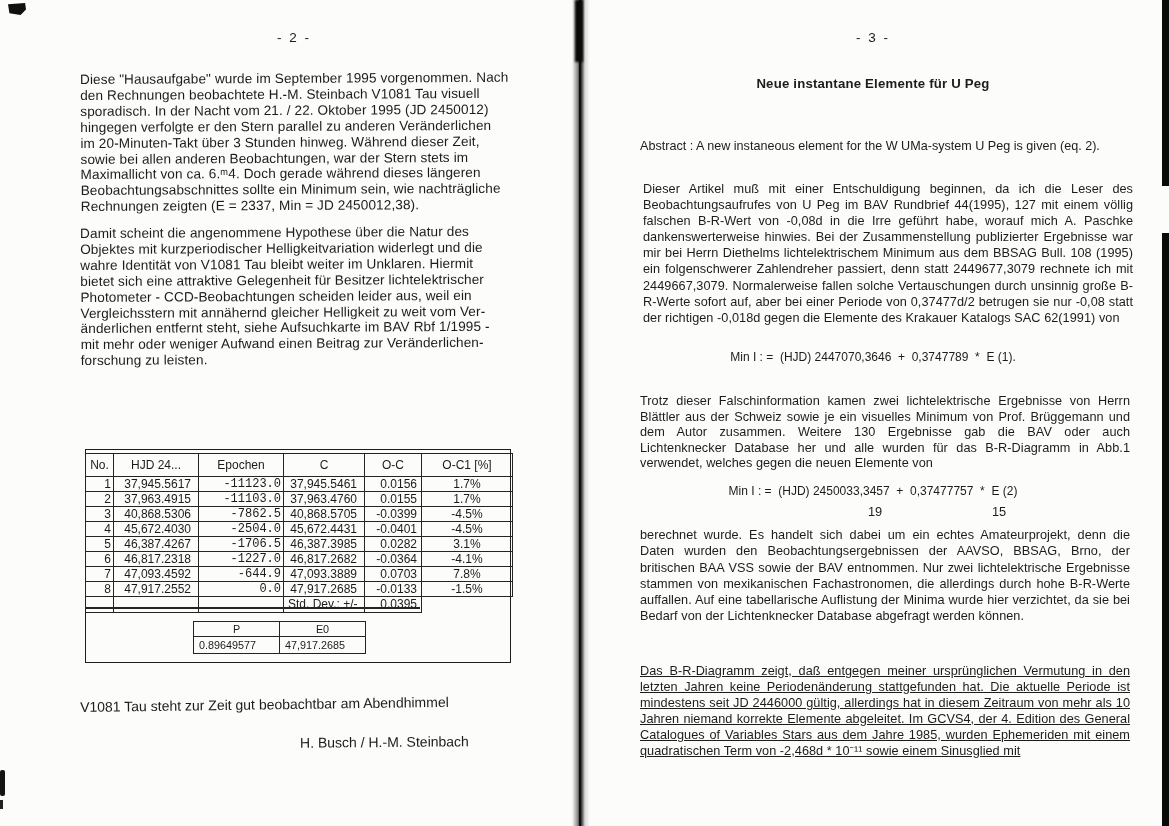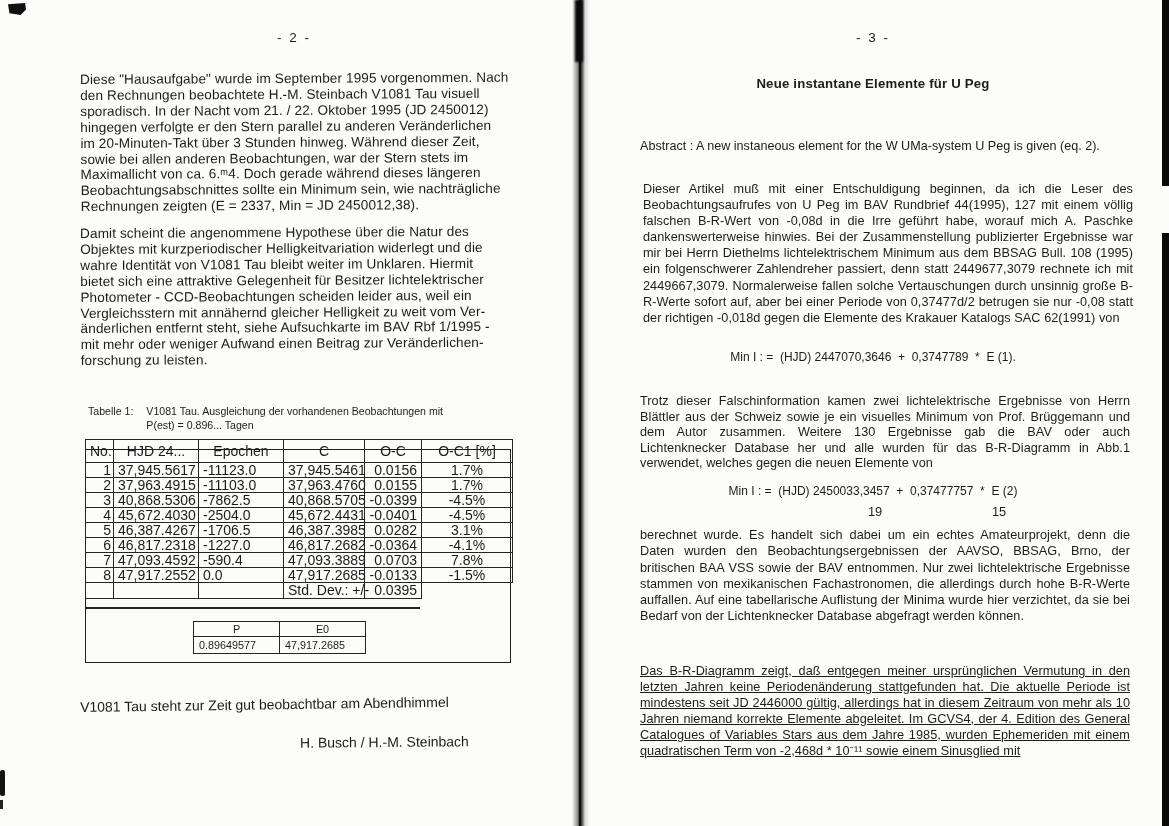--- a/index.html
+++ b/index.html
@@ -34,27 +34,27 @@
   .artifact-bl2{left:0;top:800px;width:3px;height:9px;background:#222;}
   
   .lp{left:78px;top:0;width:500px;height:826px;}
   .lp .pageno{left:186px;top:30px;width:60px;text-align:center;font-size:13.5px;letter-spacing:2px;}
   .para-l{white-space:pre-line;font-size:13.6px;line-height:15.9px;letter-spacing:0.1px;transform:rotate(-0.3deg);transform-origin:left top;}
   .lp .p1{left:2px;top:72px;width:492px;}
   .lp .p2{left:2px;top:226px;width:492px;}
   .caption{left:10px;top:405px;width:470px;font-size:10.6px;line-height:13.5px;display:flex;}
   .caption .lbl{flex:0 0 auto;margin-right:13px;}
   .obs-frame{left:7px;top:449px;width:424px;height:212px;border:1.5px solid #1d1d1d;}
-  table.obs{position:absolute;left:7px;top:439px;width:427px;border-collapse:collapse;table-layout:fixed;
-    font-size:14px;color:#1b1b1b;}
+  table.obs{position:absolute;left:7px;top:453px;width:427px;border-collapse:collapse;table-layout:fixed;
+    font-size:12px;color:#1b1b1b;}
   .obs th,.obs td{border:1px solid #242424;padding:0 4px;height:14px;line-height:13px;white-space:nowrap;font-weight:400;}
   .obs th{height:22px;text-align:center;}
   .obs td.c0{text-align:right;padding-right:2px;}
   .obs td.c1{text-align:right;padding-right:7px;}
-  .obs td.c2{padding-right:20px;}
+  .obs td.c2{text-align:right;padding-right:2px;font-family:Liberation Mono, monospace;}
   .obs td.c3{text-align:right;padding-right:7px;}
   .obs td.c4{text-align:right;}
   .obs td.c5{text-align:center;}
   .obs tr.sd td{height:15px;}
   .obs td.noborder{border-right:none;border-bottom:none;background:transparent;}
   .dbl-line{left:8px;top:607px;width:334px;height:1.5px;background:#242424;}
   table.elems{position:absolute;left:115px;top:621px;width:172px;border-collapse:collapse;table-layout:fixed;
     font-size:10.8px;color:#1b1b1b;border:1.5px solid #1d1d1d;}
   .elems th,.elems td{border:1px solid #242424;padding:0 5px;white-space:nowrap;font-weight:400;}
   .elems th{height:14px;text-align:center;}
@@ -107,27 +107,20 @@
     <div class="blk para-l p2">Damit scheint die angenommene Hypothese über die Natur des
 Objektes mit kurzperiodischer Helligkeitvariation widerlegt und die
 wahre Identität von V1081 Tau bleibt weiter im Unklaren. Hiermit
 bietet sich eine attraktive Gelegenheit für Besitzer lichtelektrischer
 Photometer - CCD-Beobachtungen scheiden leider aus, weil ein
 Vergleichsstern mit annähernd gleicher Helligkeit zu weit vom Ver-
 änderlichen entfernt steht, siehe Aufsuchkarte im BAV Rbf 1/1995 -
 mit mehr oder weniger Aufwand einen Beitrag zur Veränderlichen-
 forschung zu leisten.</div>
 
-    <div class="blk caption">
-      <span class="lbl">Tabelle 1:</span>
-      <span>
-        <span>V1081 Tau.  Ausgleichung der vorhandenen Beobachtungen mit</span><br>
-        <span>P(est) = 0.896... Tagen</span>
-      </span>
-    </div>
 
     <div class="blk obs-frame"></div>
 
     <table class="obs">
       <colgroup>
         <col style="width:28px">
           <col style="width:85px">
           <col style="width:85px">
         <col style="width:81px">
           <col style="width:57px">
@@ -188,21 +181,21 @@
             <td class="c0">6</td>
             <td class="c1">46,817.2318</td>
             <td class="c2">-1227.0</td>
             <td class="c3">46,817.2682</td>
             <td class="c4">-0.0364</td>
             <td class="c5">-4.1%</td>
           </tr>
           <tr>
             <td class="c0">7</td>
             <td class="c1">47,093.4592</td>
-            <td class="c2">-590.4</td>
+            <td class="c2">-644.9</td>
             <td class="c3">47,093.3889</td>
             <td class="c4">0.0703</td>
             <td class="c5">7.8%</td>
           </tr>
           <tr>
             <td class="c0">8</td>
             <td class="c1">47,917.2552</td>
             <td class="c2">0.0</td>
             <td class="c3">47,917.2685</td>
             <td class="c4">-0.0133</td>

